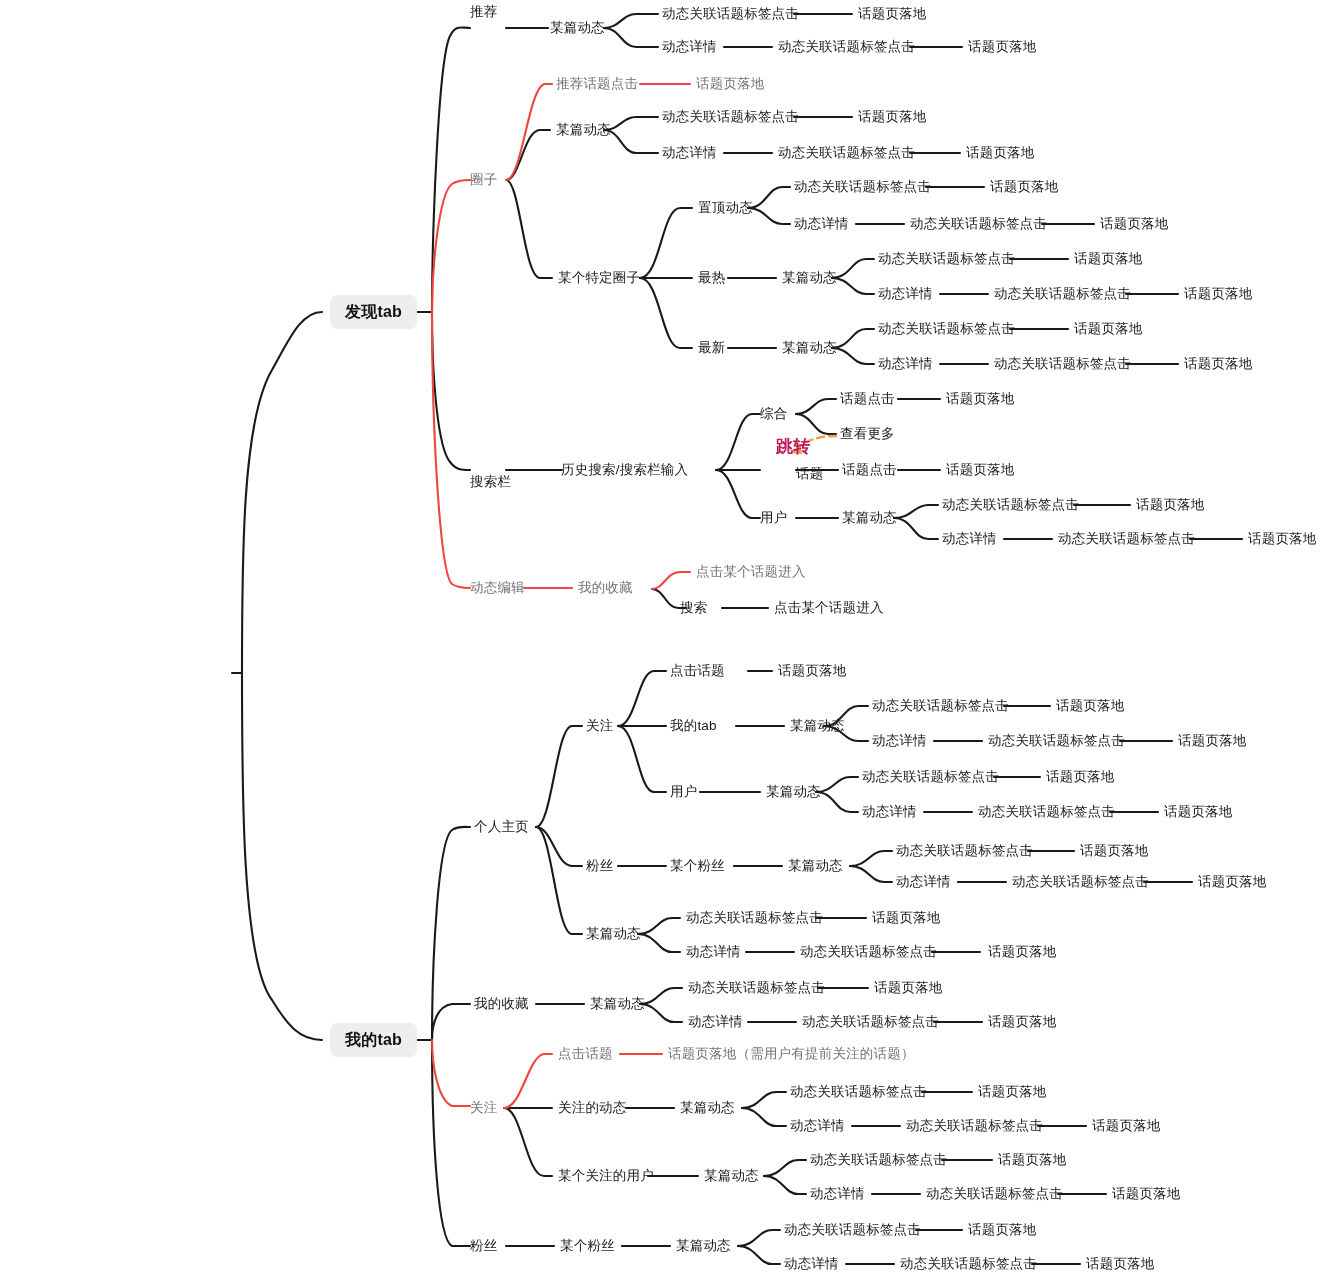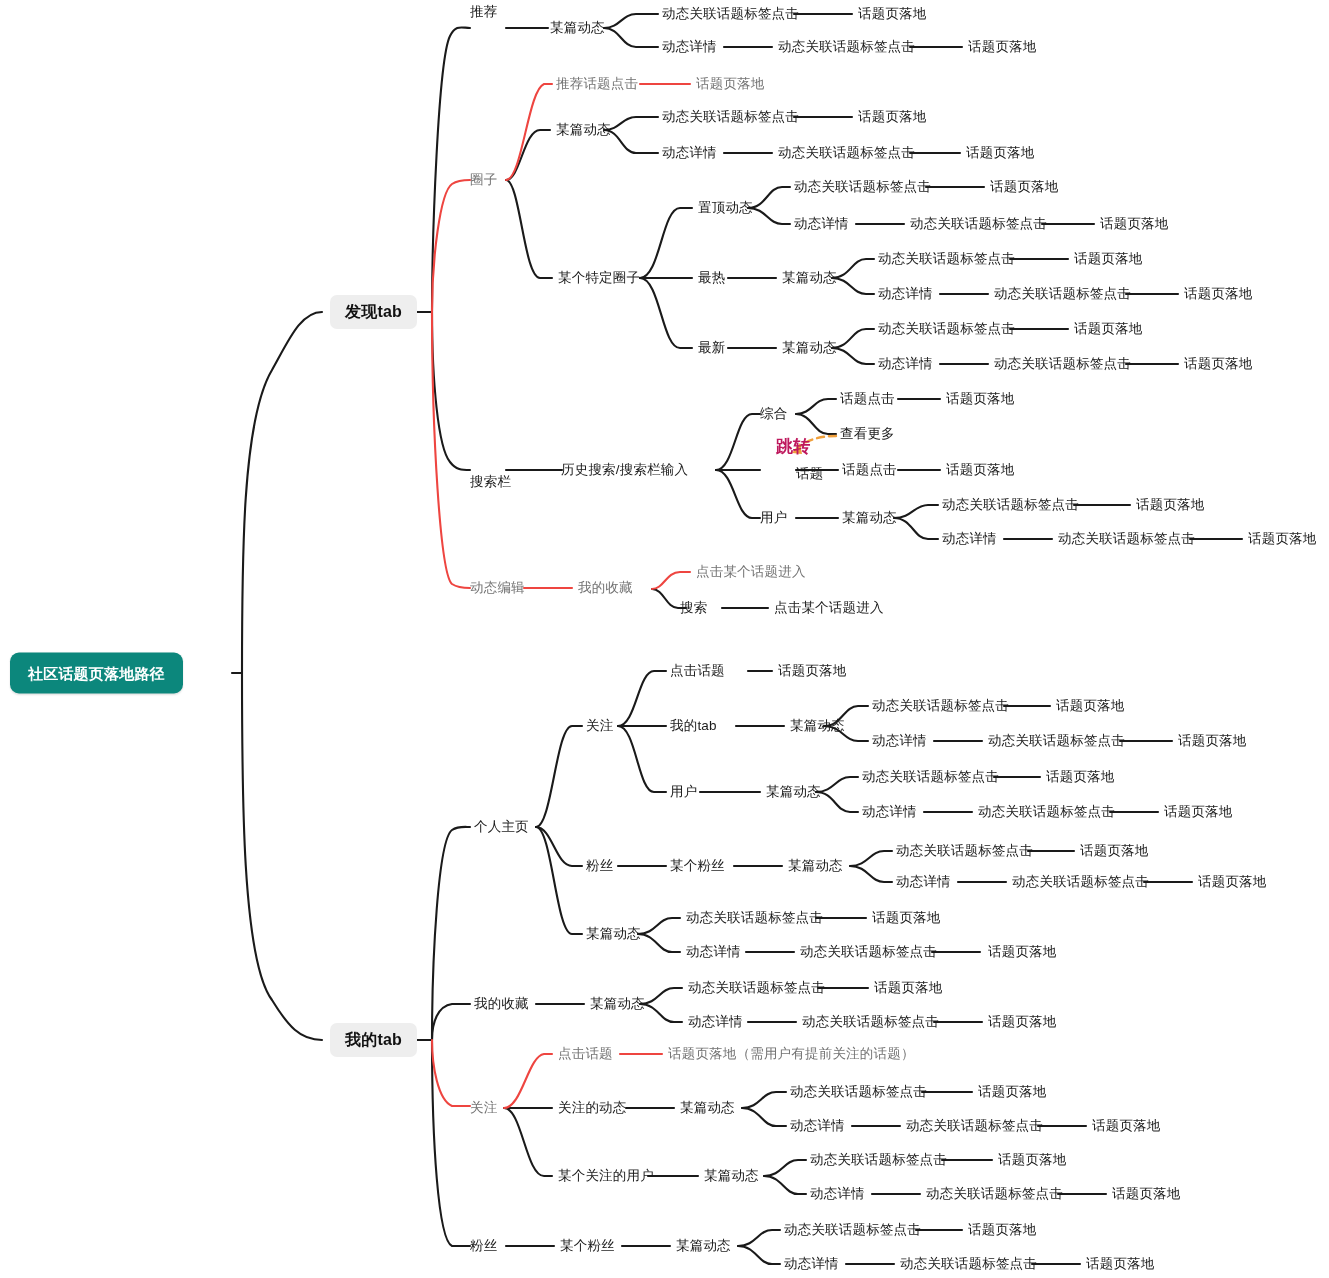--- a/index.html
+++ b/index.html
@@ -198,21 +198,20 @@
       <path d="M504,1108 C522,1108 528,1056 544,1054 L552,1054"></path>
       <path d="M620,1054 L662,1054"></path>
     </g>
 
     <g>
       <path d="M836,436 C820,436 806,440 798,448" fill="none" stroke="#f0a03c" stroke-width="2.4" stroke-dasharray="7,5" stroke-linecap="round"></path>
       <polygon points="800,443 792,453 802,454" fill="#f0a03c"></polygon>
     </g>
   </svg>
 
-  <div class="node root" style="left:10px;top:673px;">社区话题页落地路径</div>
 
   <div class="node tab" style="left:330px;top:312px;">发现tab</div>
   <div class="node tab" style="left:330px;top:1040px;">我的tab</div>
 
   <div class="node" style="left:470px;top:12px;">推荐</div>
   <div class="node" style="left:550px;top:28px;">某篇动态</div>
   <div class="node" style="left:662px;top:14px;">动态关联话题标签点击</div>
   <div class="node" style="left:858px;top:14px;">话题页落地</div>
   <div class="node" style="left:662px;top:47px;">动态详情</div>
   <div class="node" style="left:778px;top:47px;">动态关联话题标签点击</div>

